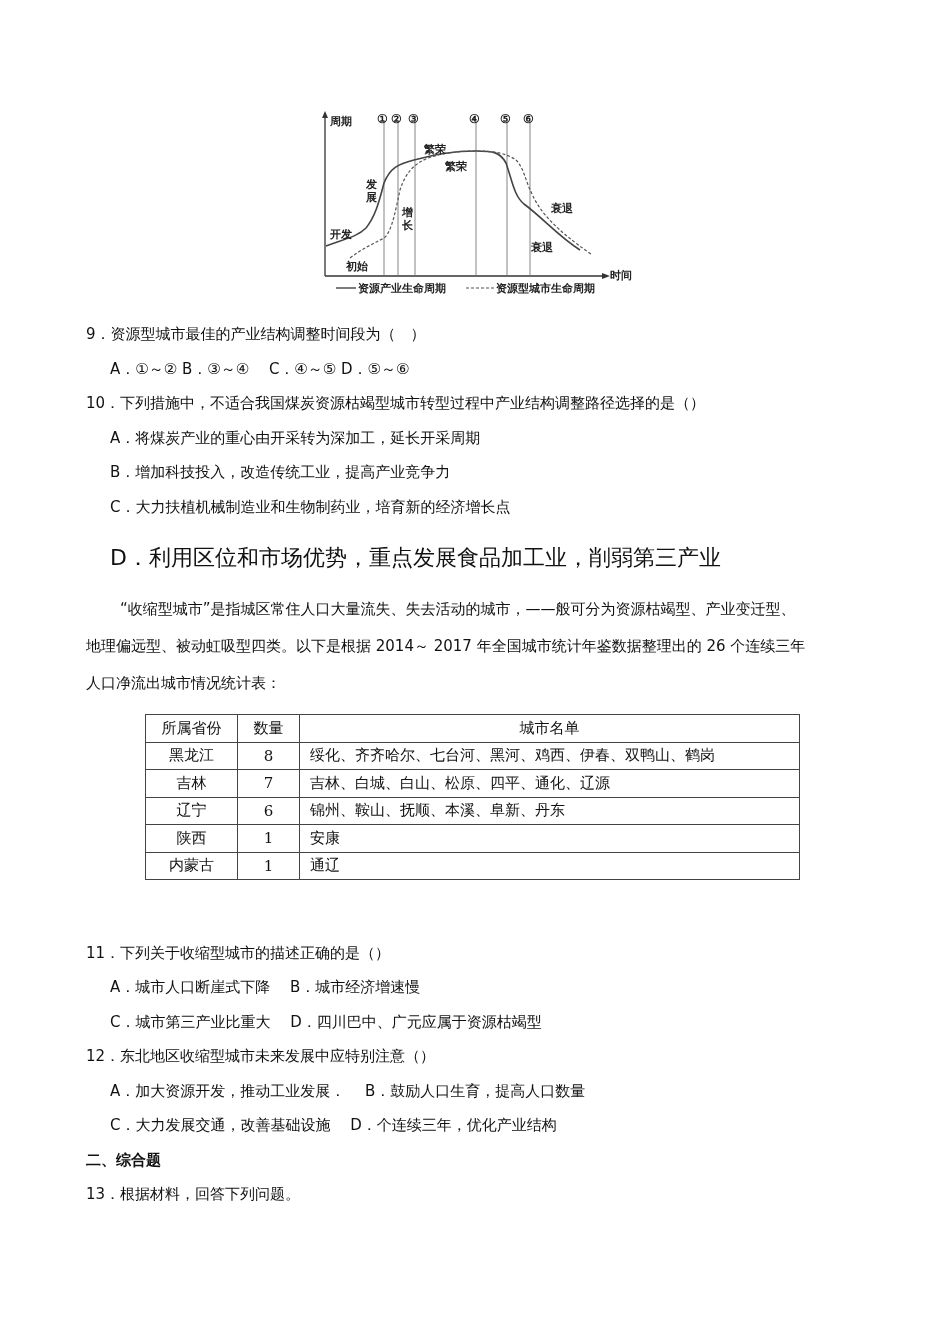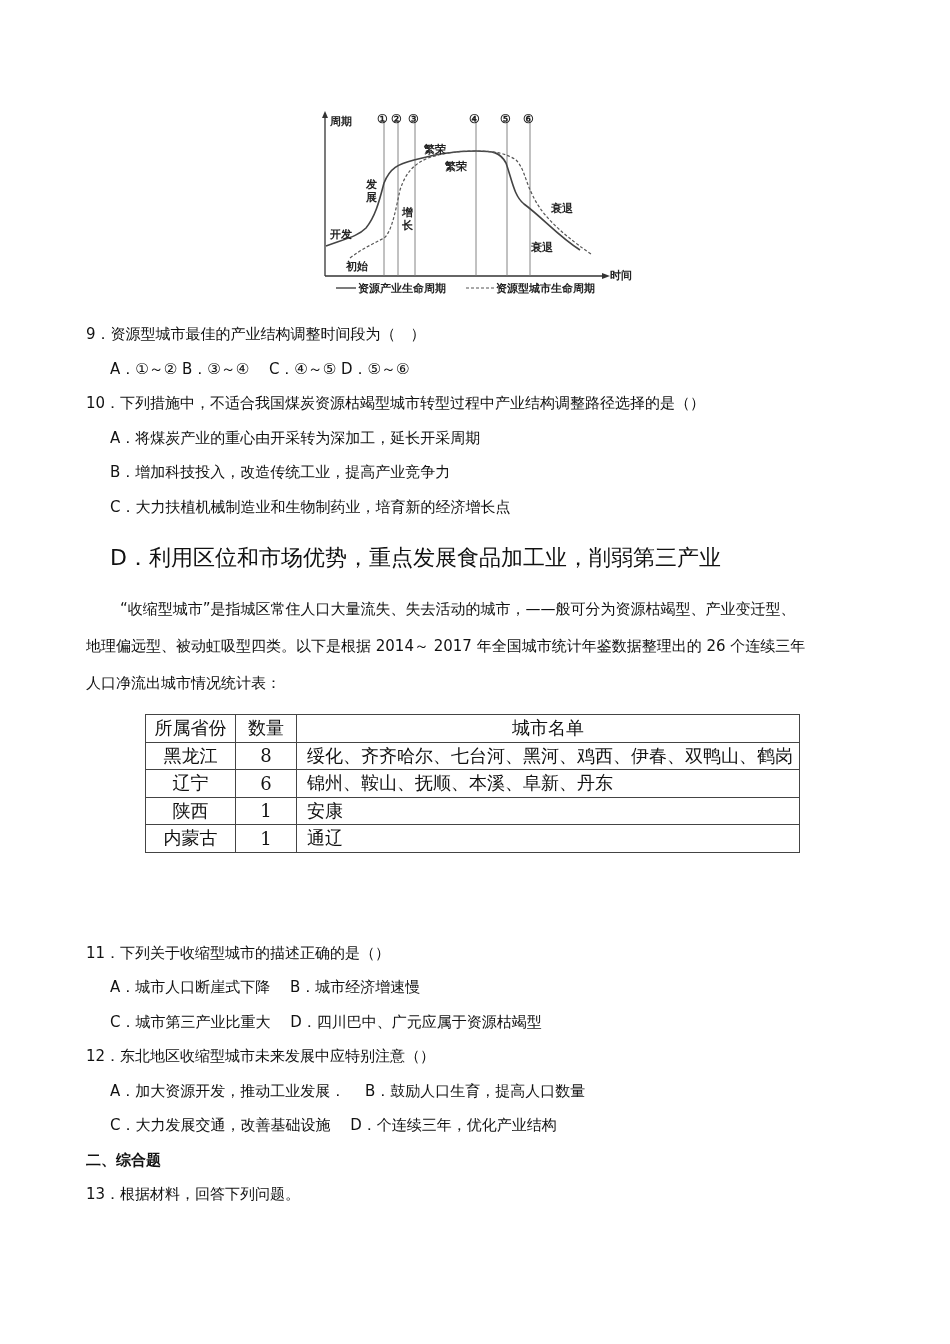--- a/index.html
+++ b/index.html
@@ -14,21 +14,21 @@
   .q { left: 86px; }
   .opt { left: 110px; }
   .figure { position: absolute; left: 318px; top: 108px; width: 318px; height: 192px; }
   .figure svg { width: 100%; height: 100%; }
   .figure text { font-family: "DejaVu Serif", "Liberation Serif", serif; font-weight: bold; fill: #222; }
   .para { left: 86px; width: 790px; font-size: 15px; }
   table.data {
     position: absolute; left: 145px; top: 714px; width: 655px;
     border-collapse: collapse;
     font-family: "DejaVu Serif", "Liberation Serif", serif;
-    font-size: 18px;
+    font-size: 15px;
   }
   table.data td, table.data th {
     border: 1.5px solid #444; height: 27.5px; padding: 0 6px;
     font-weight: normal;
   }
   table.data th { text-align: center; }
   table.data td.c { text-align: center; }
   table.data td.l { text-align: left; padding-left: 10px; }
   .section { left: 86px; font-weight: bold; }
   .big { font-size: 22px; }
@@ -113,20 +113,25 @@
       <th>城市名单</th>
     </tr>
   </thead>
   <tbody>
     <tr>
       <td class="c">黑龙江</td>
       <td class="c">8</td>
       <td class="l" style="white-space:nowrap;">绥化、齐齐哈尔、七台河、黑河、鸡西、伊春、双鸭山、鹤岗</td>
     </tr>
     <tr>
+      <td class="c">吉林</td>
+      <td class="c">7</td>
+      <td class="l">吉林、白城、白山、松原、四平、通化、辽源</td>
+    </tr>
+    <tr>
       <td class="c">辽宁</td>
       <td class="c">6</td>
       <td class="l">锦州、鞍山、抚顺、本溪、阜新、丹东</td>
     </tr>
     <tr>
       <td class="c">陕西</td>
       <td class="c">1</td>
       <td class="l">安康</td>
     </tr>
     <tr>

